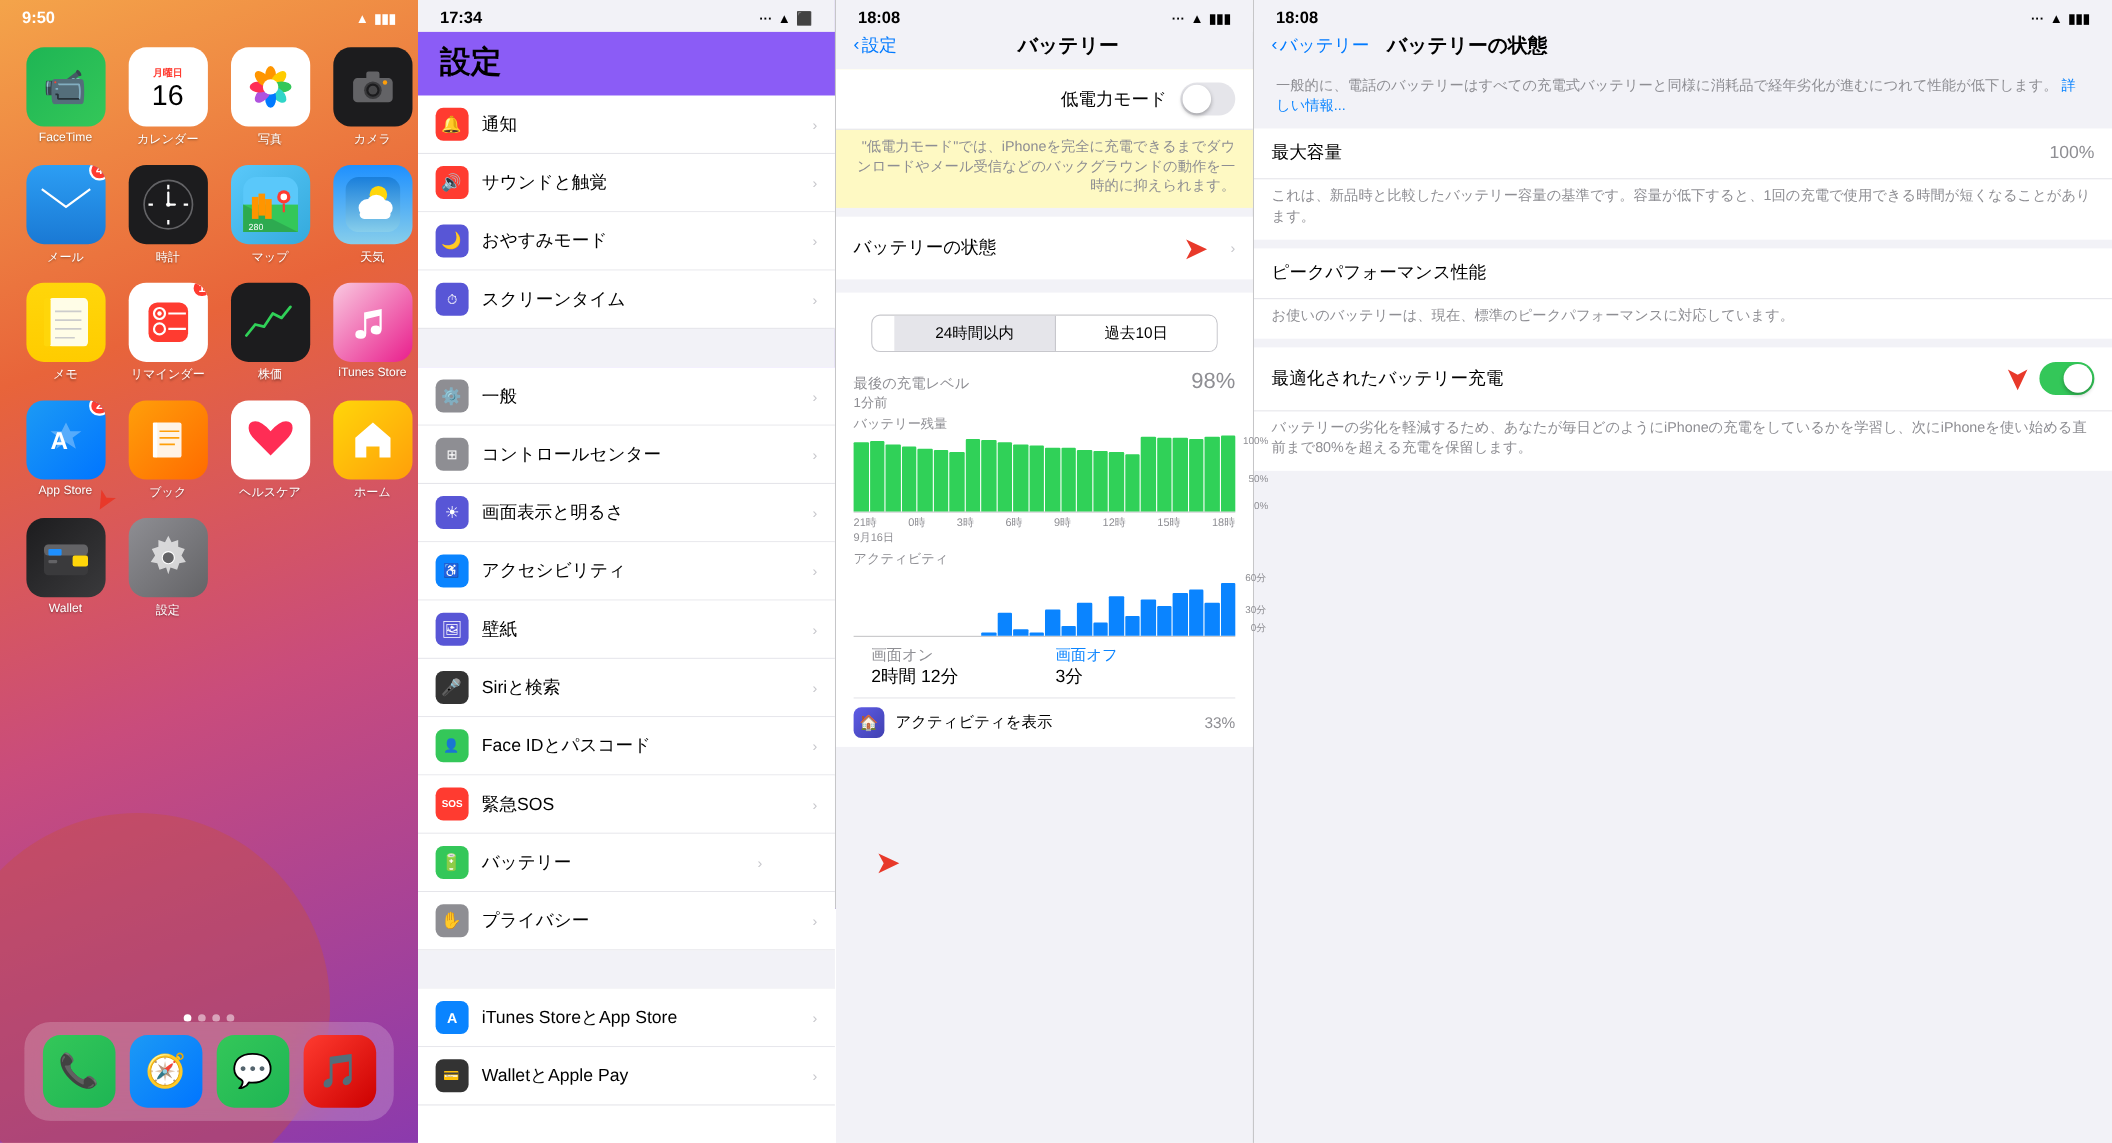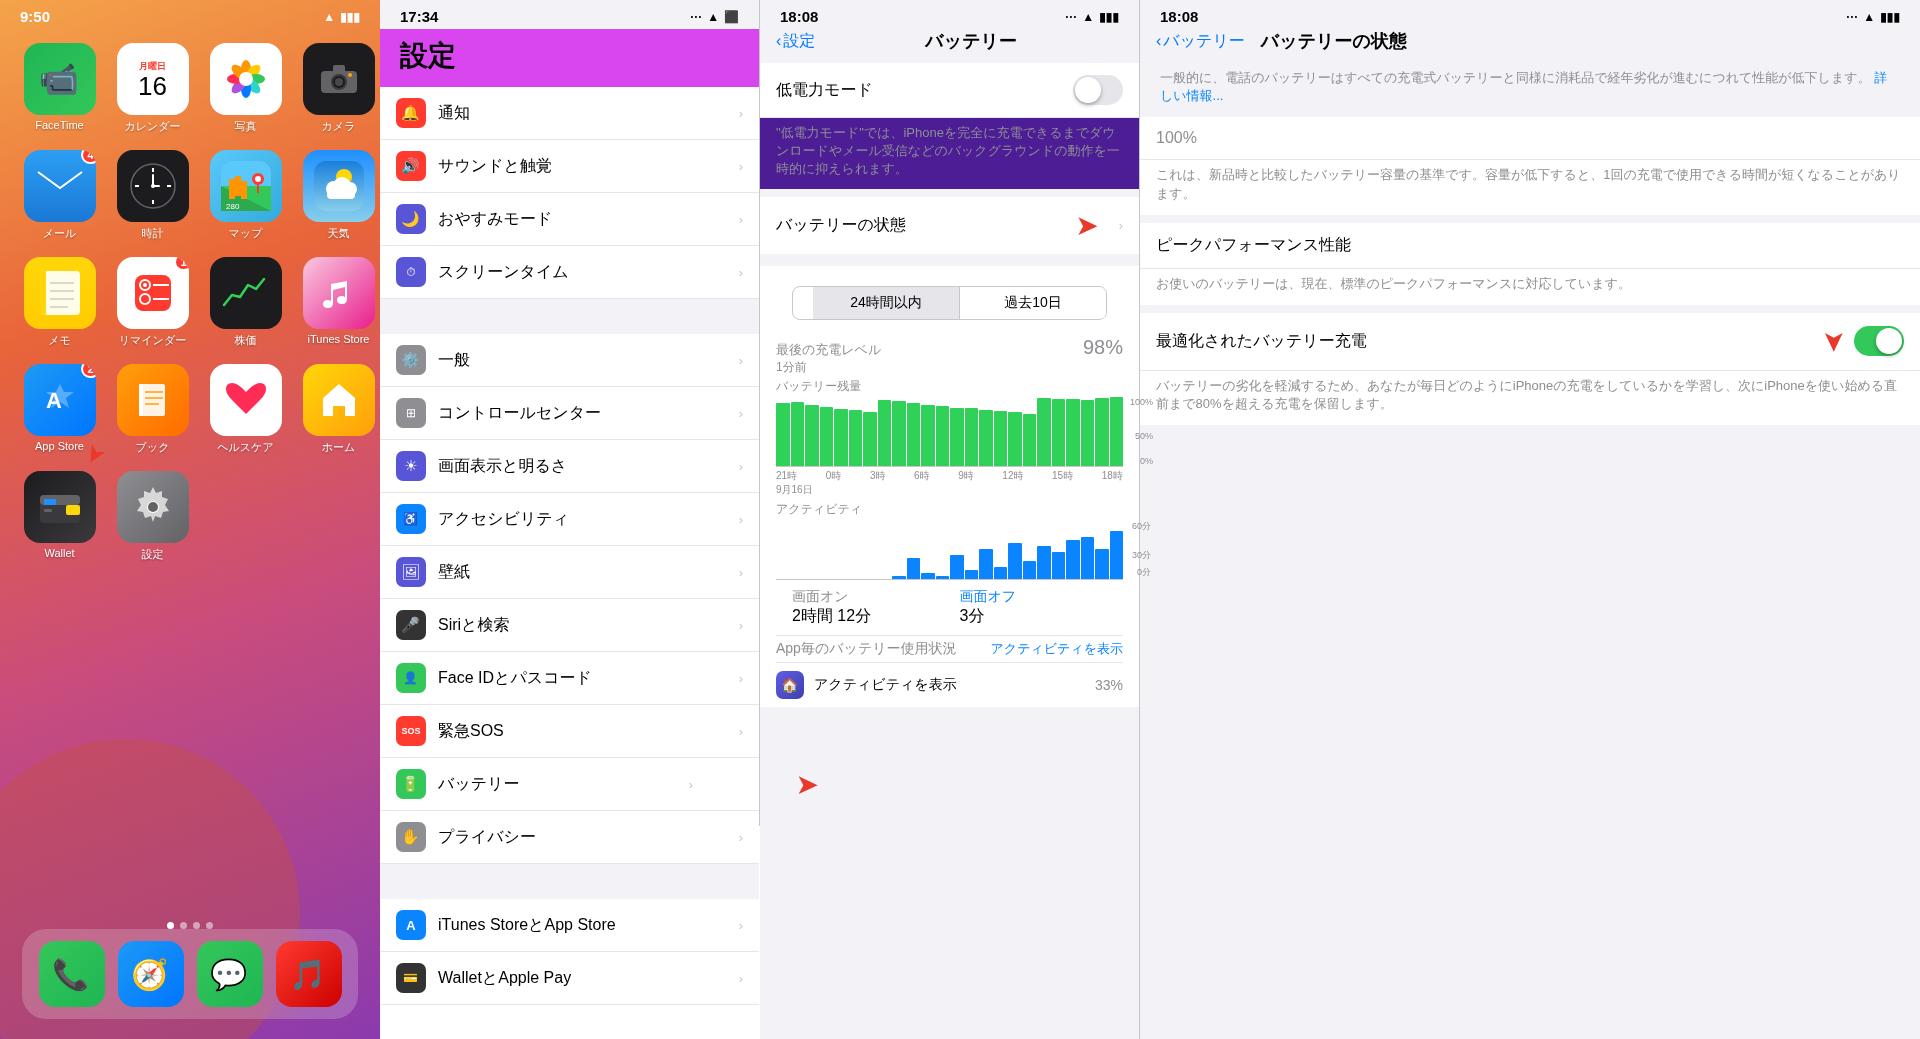--- a/index.html
+++ b/index.html
@@ -127,21 +127,21 @@
       display: flex;
       gap: 6px;
     }
     .dot { width: 7px; height: 7px; border-radius: 50%; background: rgba(255,255,255,0.5); }
     .dot.active { background: white; }
 
     
     .panel-settings {
       width: 380px;
       height: 826px;
-      background: #d946ef;
+      background: #8b5cf6;
       flex-shrink: 0;
       border-right: 0.5px solid #c6c6c8;
     }
     .panel-settings .status-bar { color: #000; background: #f2f2f7; }
     .settings-title {
       font-size: 28px;
       font-weight: 700;
       padding: 8px 20px 12px;
       color: #000;
     }
@@ -180,21 +180,21 @@
     }
     .panel-battery .status-bar { color: #000; background: #f2f2f7; }
     .battery-nav {
       display: flex;
       align-items: center;
       padding: 0 16px 10px;
       gap: 4px;
     }
     .battery-nav-back { color: #007aff; font-size: 16px; display: flex; align-items: center; gap: 2px; }
     .battery-nav-title { font-size: 18px; font-weight: 600; color: #000; margin: 0 auto; }
-    .battery-section { background: #4c1d95; margin-top: 0; }
+    .battery-section { background: #fef9c3; margin-top: 0; text-align: right; }
     .battery-row {
       display: flex;
       align-items: center;
       padding: 12px 16px;
       border-bottom: 0.5px solid #e5e5ea;
       background: white;
       gap: 12px;
     }
     .battery-row-label { font-size: 16px; color: #000; flex: 1; }
     .toggle-off {
@@ -781,24 +781,20 @@
       <div class="screen-col">
         <div class="screen-col-title">画面オン</div>
         <div class="screen-col-value">2時間 12分</div>
       </div>
       <div class="screen-col">
         <div class="screen-col-title blue" style="color:#0a84ff;">画面オフ</div>
         <div class="screen-col-value">3分</div>
       </div>
     </div>
 
-    <div style="display:flex; justify-content:space-between; align-items:center; padding:4px 0; border-top:0.5px solid #e5e5ea;">
-      <span style="font-size:14px; color:#8e8e93;">App毎のバッテリー使用状況</span>
-      <span style="font-size:13px; color:#0a84ff;">アクティビティを表示</span>
-    </div>
     <div style="display:flex; align-items:center; padding:8px 0; border-top:0.5px solid #e5e5ea; gap:10px;">
       <div style="width:28px;height:28px;border-radius:7px;background:linear-gradient(135deg,#5e5ce6,#4040b0);display:flex;align-items:center;justify-content:center;font-size:14px;color:white;">🏠</div>
       <span style="font-size:14px;color:#000;flex:1;">アクティビティを表示</span>
       <span style="font-size:14px;color:#8e8e93;">33%</span>
     </div>
   </div>
 </div>
 
 <div class="panel-battery-status">
   <div class="status-bar">
@@ -818,20 +814,21 @@
     <div class="bstatus-nav-title">バッテリーの状態</div>
   </div>
 
   <div style="font-size:13px; color:#8e8e93; padding:6px 20px 12px; line-height:1.4;">
     <span>一般的に、電話のバッテリーはすべての充電式バッテリーと同様に消耗品で経年劣化が進むにつれて性能が低下します。</span>
     <a style="color:#0a84ff;text-decoration:none;">詳しい情報...</a>
   </div>
 
   <div class="bstatus-section">
     <div class="bstatus-row">
+      <span class="bstatus-label">最大容量</span>
       <span class="bstatus-value">100%</span>
     </div>
     <div class="bstatus-desc">これは、新品時と比較したバッテリー容量の基準です。容量が低下すると、1回の充電で使用できる時間が短くなることがあります。</div>
   </div>
 
   <div style="height:8px; background:#f2f2f7;"></div>
 
   <div class="bstatus-section">
     <div class="bstatus-row">
       <span class="bstatus-label">ピークパフォーマンス性能</span>

